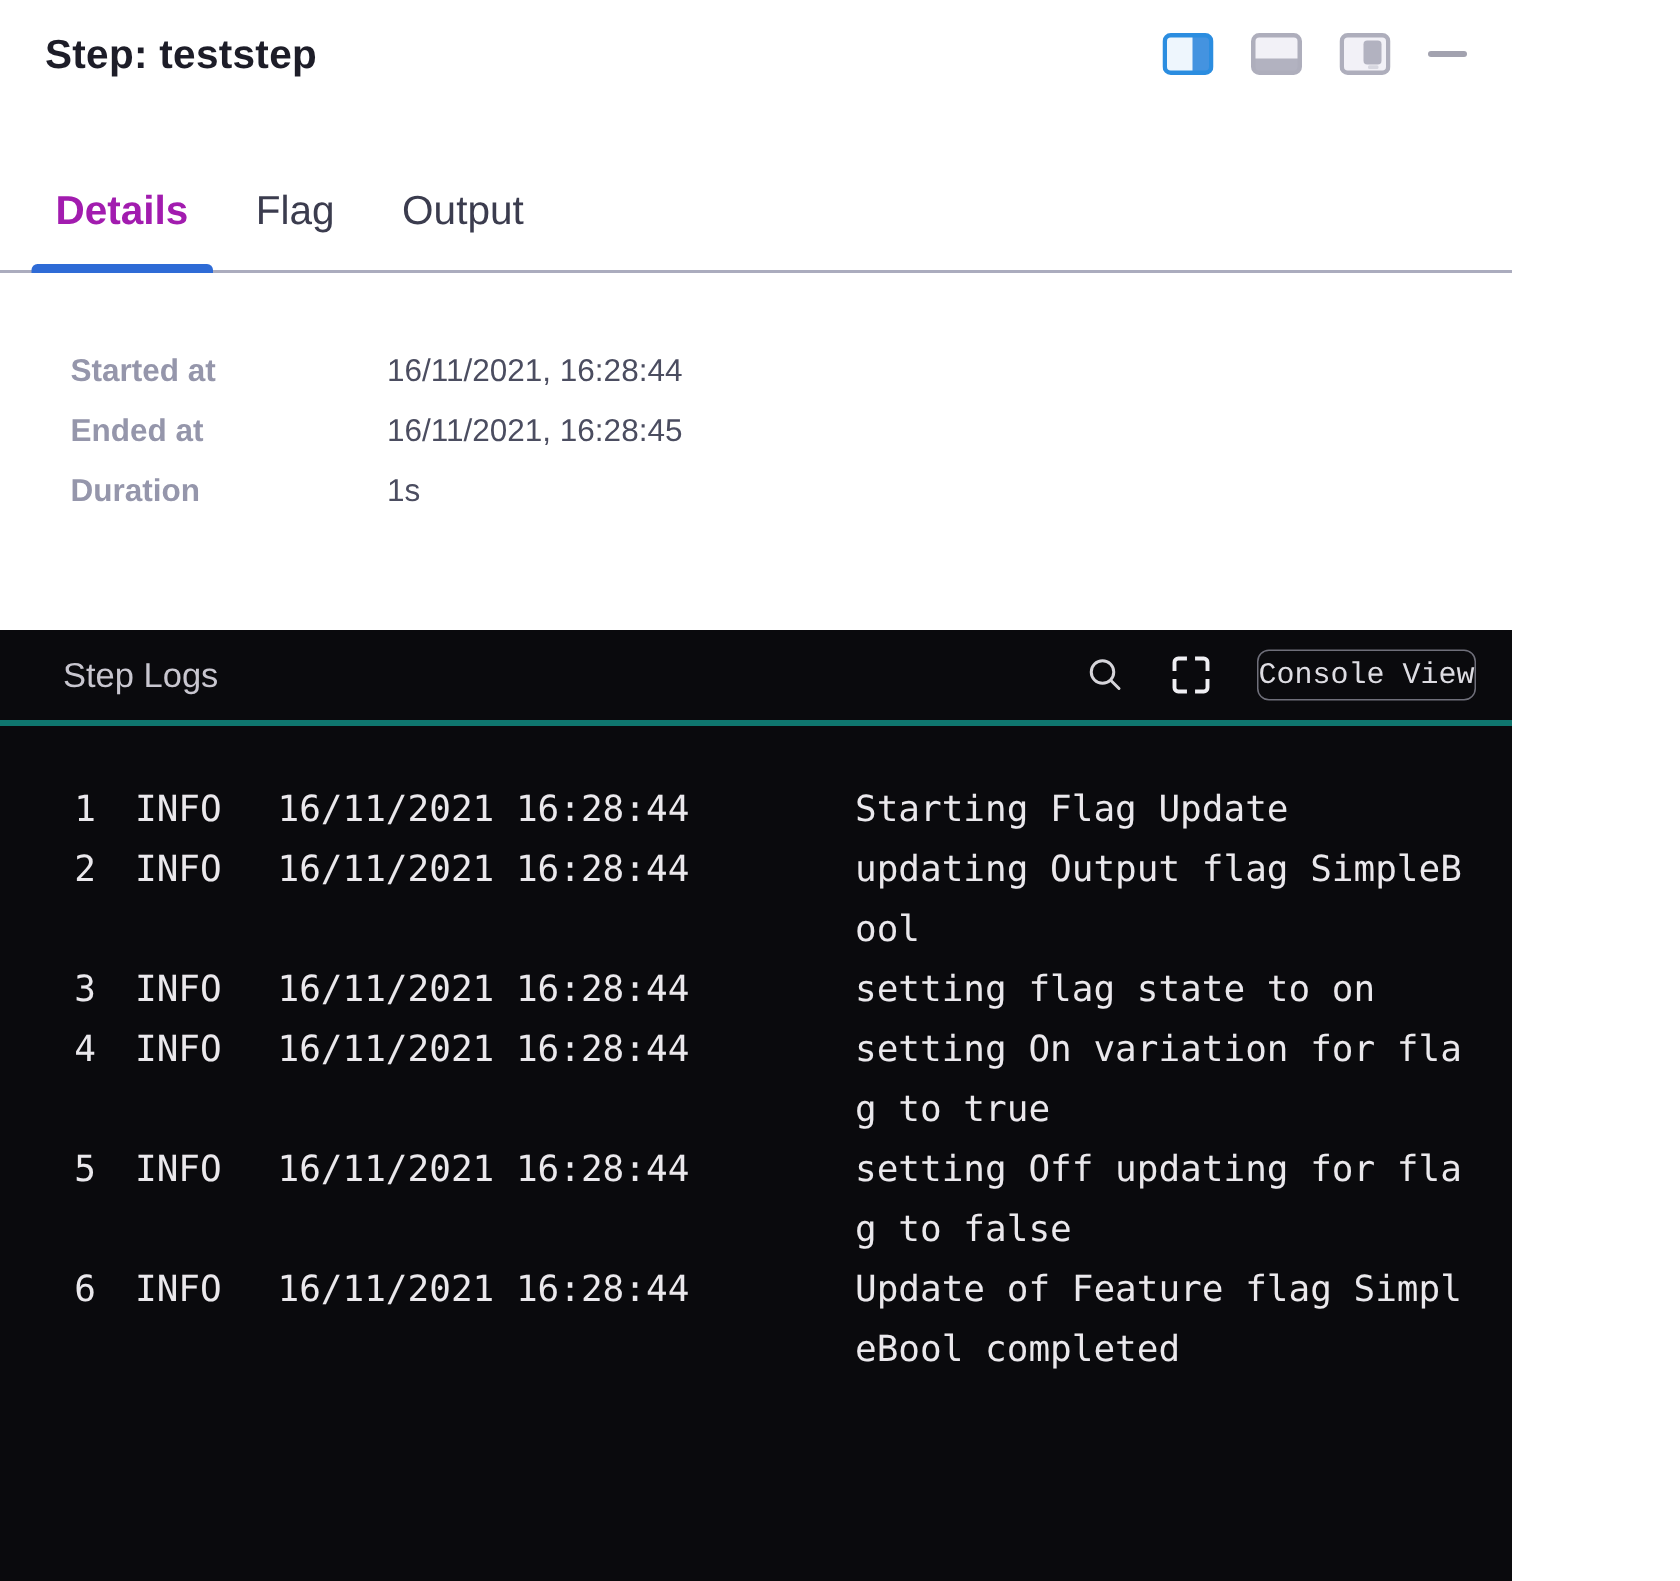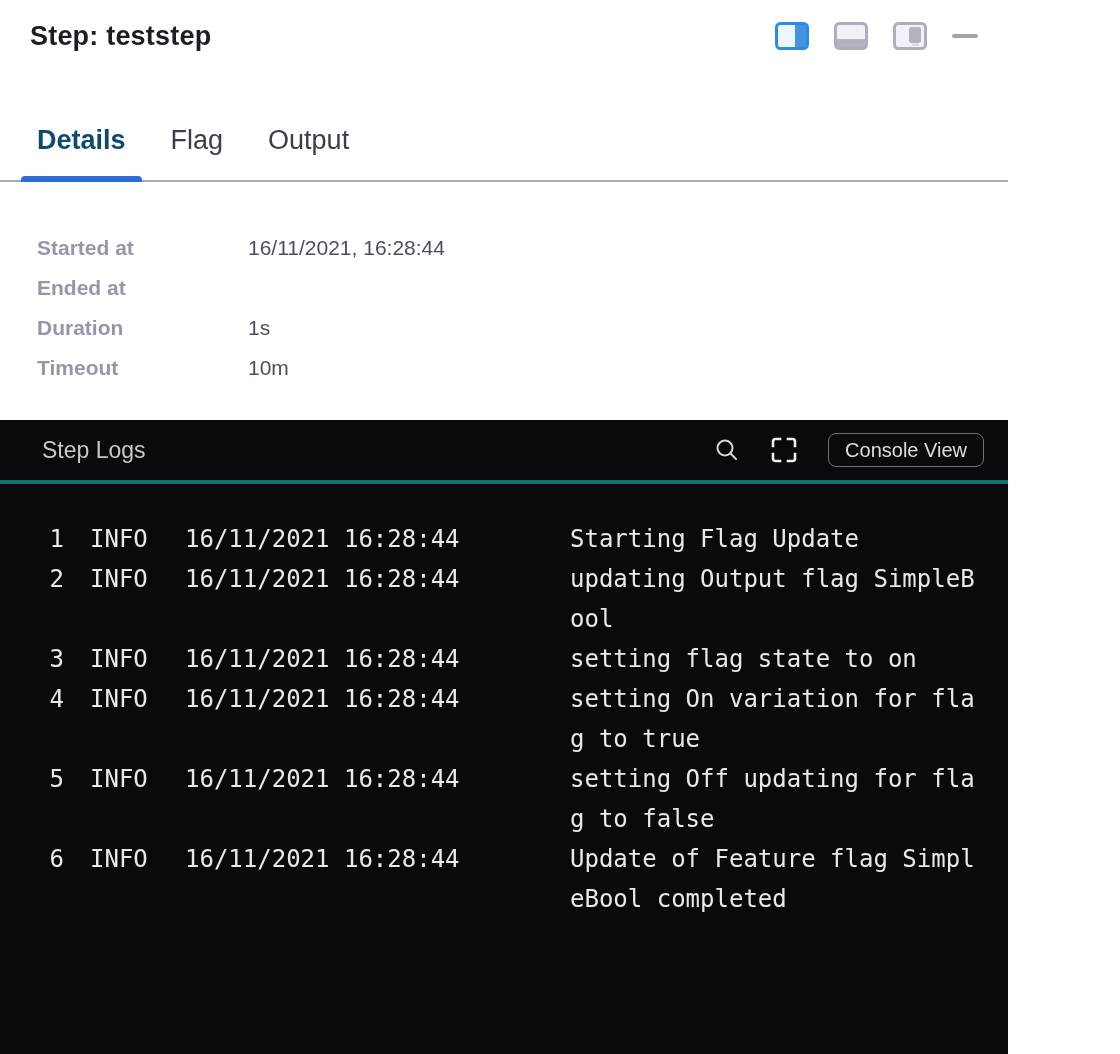--- a/index.html
+++ b/index.html
@@ -14,41 +14,41 @@
   .page-title { font-size:27px; font-weight:700; color:#1d1d28; letter-spacing:.2px; }
   .layout-controls { display:flex; align-items:center; gap:25px; }
   .icon-btn { background:none; border:none; padding:0; cursor:pointer;
     display:flex; align-items:center; justify-content:center; height:32px; }
 
   
   .tabs { display:flex; align-items:flex-end; height:110px; padding-left:21px;
     border-bottom:2px solid var(--tab-divider,#abacbe); gap:13px; }
   .tab { font-size:27px; color:#3b3c4e; padding:0 16px 24px 16px;
     position:relative; cursor:pointer; }
-  .tab.active { font-weight:700; color:#0c4a6e; }
+  .tab.active { font-weight:700; color:#a21caf; }
   .tab.active::after { content:""; position:absolute; left:0; right:0; bottom:-2px;
     height:6px; background:var(--accent-blue,#2e6bd6); border-radius:4px 4px 0 0; }
 
   
-  .details { height:238px; padding:46px 0 0 37px; }
+  .details { height:238px; padding:46px 0 0 47px; }
   .detail-row { display:flex; line-height:40px; font-size:21px; }
   .detail-label { flex:0 0 211px; font-weight:700; color:var(--label-gray,#9596ab); }
   .detail-value { font-weight:400; color:#4b4d60; }
 
   
   .log-panel { flex:1; background:var(--log-panel-bg,#0a0a0d); display:flex;
     flex-direction:column; }
   .log-header { height:64px; flex:0 0 64px; display:flex; align-items:center;
     justify-content:space-between; padding:0 24px 0 42px;
     border-bottom:4px solid #0f766e; }
   .log-title { font-size:23px; color:#c8c6cf; }
   .log-actions { display:flex; align-items:center; gap:30px; }
   .console-view-btn { background:transparent; border:1px solid #6f6f7a;
-    border-radius:8px; height:34px; padding:0 16px; font-size:20px;
-    color:#dddce2; font-family:Liberation Sans, sans-serif; cursor:pointer; }
+    border-radius:8px; height:34px; padding:0 0; font-size:20px;
+    color:#dddce2; font-family:Liberation Mono, monospace; cursor:pointer; }
 
   .log-body { padding:35px 24px 0 24px;
     font-family:"DejaVu Sans Mono", monospace; font-size:24px; line-height:40px;
     color:#eae8ec; }
   .log-line { display:flex; align-items:flex-start; }
   .col-num   { flex:0 0 40px; text-align:right; }
   .col-level { flex:0 0 121px; padding-left:26px; }
   .col-date  { flex:0 0 385px; white-space:nowrap; }
   .col-msg   { width:36ch; word-break:break-all; }
 </style>
@@ -96,28 +96,25 @@
     <div class="tab">Output</div>
   </nav>
 
   <section class="details">
     <div class="detail-row">
       <span class="detail-label">Started at</span>
       <span class="detail-value">16/11/2021, 16:28:44</span>
     </div>
     <div class="detail-row">
       <span class="detail-label">Ended at</span>
+      <span class="detail-value">16/11/2021, 16:28:45</span>
     </div>
     <div class="detail-row">
       <span class="detail-label">Duration</span>
       <span class="detail-value">1s</span>
-    </div>
-    <div class="detail-row">
-      <span class="detail-label">Timeout</span>
-      <span class="detail-value">10m</span>
     </div>
   </section>
 
   <section class="log-panel">
     <div class="log-header">
       <span class="log-title">Step Logs</span>
       <div class="log-actions">
         <button class="icon-btn">
           <svg width="26" height="26" viewBox="0 0 26 26" fill="none">
             <circle cx="11" cy="11" r="7.5" stroke="#d6d5da" stroke-width="2"></circle>

